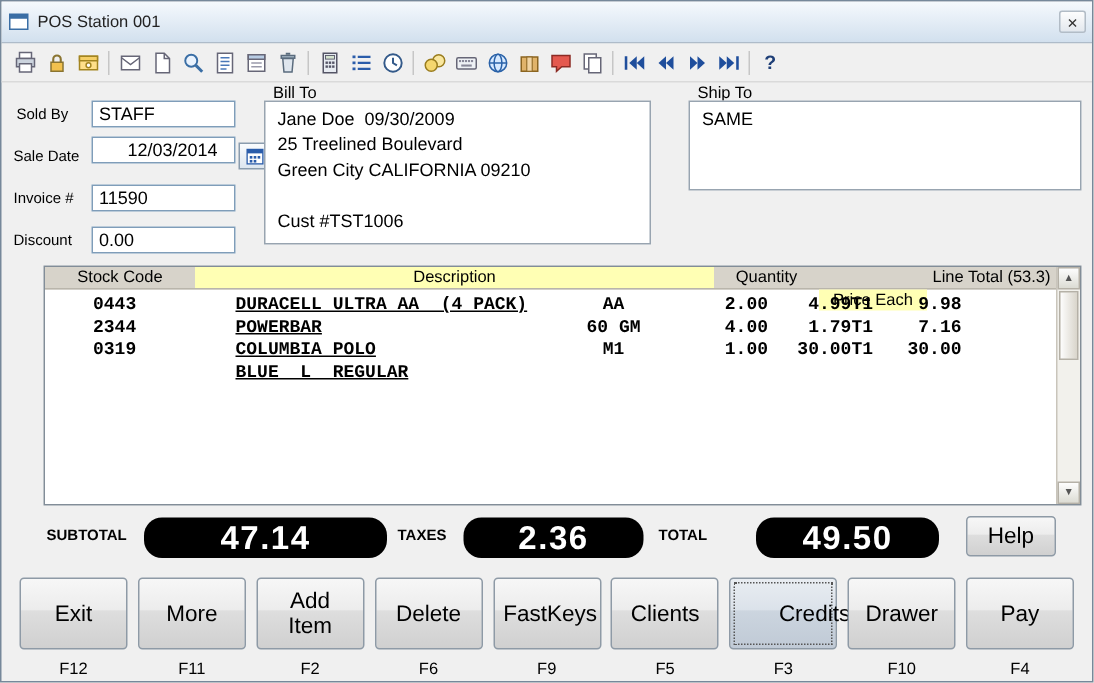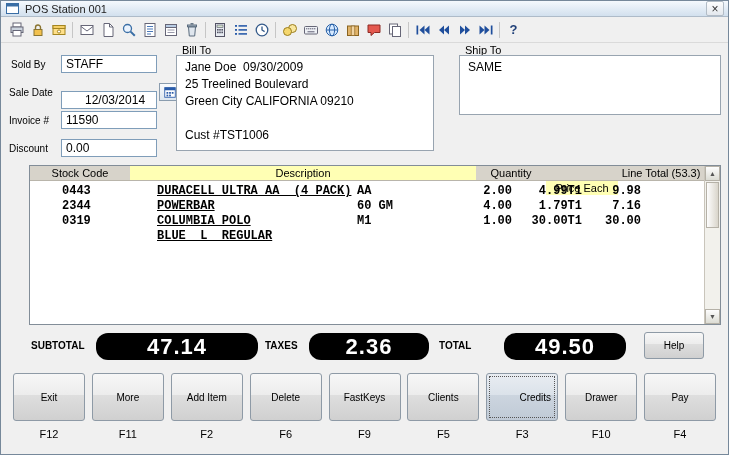--- a/index.html
+++ b/index.html
@@ -1,19 +1,19 @@
 <!DOCTYPE html>
 <html><head>
 <meta charset="utf-8">
 <style>
   html,body{margin:0;padding:0;background:#bfbfbf;}
   *{box-sizing:border-box;}
   .window{position:relative;width:729px;height:455px;background:#f0f0f0;border:1px solid #76889a;
           font-family:"Liberation Sans",sans-serif;overflow:hidden;}
-  .titlebar{height:16px;background:linear-gradient(#f5f9fd,#d2e0ee);border-bottom:1px solid #aebbc9;
+  .titlebar{height:28px;background:linear-gradient(#f5f9fd,#d2e0ee);border-bottom:1px solid #aebbc9;
             display:flex;align-items:center;padding:0 4px;}
   .titlebar .title{font-size:11px;color:#222;margin-left:4px;flex:1;}
   .close-btn{width:18px;height:15px;display:flex;align-items:center;justify-content:center;font-size:12px;
              color:#333;border:1px solid #b2bcc6;background:linear-gradient(#fdfdfd,#e3e8ee);border-radius:2px;}
   .toolbar{height:26px;background:#f0f0f0;border-bottom:1px solid #dadada;display:flex;align-items:center;padding:0 5px;}
   .tbi{width:21px;height:20px;display:flex;align-items:center;justify-content:center;}
   .tbi svg{width:16px;height:16px;}
   .tb-sep{width:1px;height:16px;background:#c6c6c6;margin:0 3px;}
   .help-glyph{font-size:13px;font-weight:bold;color:#1f3f77;}
   .client{position:relative;height:407px;}
@@ -31,35 +31,35 @@
                border-bottom:1px solid #b9b5ab;display:flex;font-size:11px;color:#000;}
   .gh{display:flex;align-items:center;justify-content:center;height:100%;}
   .gh.hl{background:#ffffb4;}
   .gh1{width:100px;}.gh2{width:346px;}.gh3{width:70px;}.gh4{width:72px;margin-top:15px;}.gh5{flex:1;}
   .grid-body{position:absolute;left:0;top:18px;right:16px;bottom:0;
              font-family:"Liberation Mono","DejaVu Sans Mono",monospace;font-weight:bold;font-size:12px;color:#000;}
   .grow{position:relative;height:15px;}
   .grow span{position:absolute;white-space:pre;}
   .c-stock{left:32px;}
   .c-desc{left:127px;text-decoration:underline;}
-  .c-var{left:327px;width:66px;text-align:left;font-family:Liberation Mono, monospace;}
+  .c-var{left:346px;width:66px;text-align:center;font-family:Liberation Mono, monospace;}
   .c-qty{left:420px;width:62px;text-align:right;}
   .c-price{left:486px;width:66px;text-align:right;}
   .c-total{left:544px;width:67px;text-align:right;}
   .vscroll{position:absolute;top:0;right:0;width:16px;height:100%;background:#f2f1ec;
            border-left:1px solid #c9c5bb;display:flex;flex-direction:column;}
   .varrow{height:15px;background:linear-gradient(#fdfdfd,#dcdcd4);border:1px solid #b5b1a7;
           display:flex;align-items:center;justify-content:center;font-size:7px;color:#555;}
   .vthumb{height:46px;margin:1px;background:linear-gradient(90deg,#fdfdfd,#d9d5cb);border:1px solid #b5b1a7;}
   .vtrack{flex:1;}
   .tot-label{position:absolute;font-size:10px;font-weight:bold;color:#000;}
   .tot-box{position:absolute;height:27px;background:#000;color:#fff;display:flex;align-items:center;
            justify-content:center;font-size:22px;font-weight:bold;letter-spacing:1px;border-radius:12px;}
   .btn{background:linear-gradient(#f7f7f7,#ececec 45%,#dedede 46%,#d0d0d0);border:1px solid #8e9aa6;
-       border-radius:3px;font-family:"Liberation Sans",sans-serif;font-size:10px;color:#000;}
+       border-radius:3px;font-family:"Liberation Sans",sans-serif;font-size:15px;color:#000;}
   .help-btn{position:absolute;left:643px;top:289px;width:60px;height:27px;}
   .actions{position:absolute;left:12px;right:12px;top:330px;display:flex;justify-content:space-between;}
   .action-cell{display:flex;flex-direction:column;align-items:center;width:72px;}
   .action-btn{width:72px;height:48px;}
   .action-btn.focused{background:linear-gradient(#e9edf2,#dbe2ea 45%,#ccd5df 46%,#c0cad6);
                       outline:1px dotted #555;outline-offset:-4px;padding-left:32px;}
   .fkey{font-size:11px;margin-top:7px;color:#000;}
 </style>
 </head>
 <body>
@@ -262,21 +262,21 @@
         <span class="help-glyph">?</span>
       </span>
   </div>
 
   <div class="client">
 
     <span class="fld-label" style="left:10px;top:16px;">Sold By</span>
     <input class="fld" style="left: 60px; top: 12px;" readonly="" value="STAFF">
 
     <span class="fld-label" style="left:8px;top:44px;">Sale Date</span>
-    <input class="fld" style="left: 60px; top: 48px; padding-left: 23px;" readonly="" value="12/03/2014">
+    <input class="fld" style="left: 60px; top: 36px; padding-left: 23px;" readonly="" value="12/03/2014">
     <button class="cal-btn">
       <svg viewBox="0 0 16 16">
           <rect x="2" y="3" width="12" height="11" fill="#fff" stroke="#2a5caa"></rect>
           <rect x="2" y="3" width="12" height="3" fill="#2a5caa"></rect>
           <g fill="#2a5caa">
             <rect x="4" y="8" width="2" height="2"></rect>
             <rect x="7" y="8" width="2" height="2"></rect>
             <rect x="10" y="8" width="2" height="2"></rect>
             <rect x="4" y="11" width="2" height="2"></rect>
             <rect x="7" y="11" width="2" height="2"></rect>

